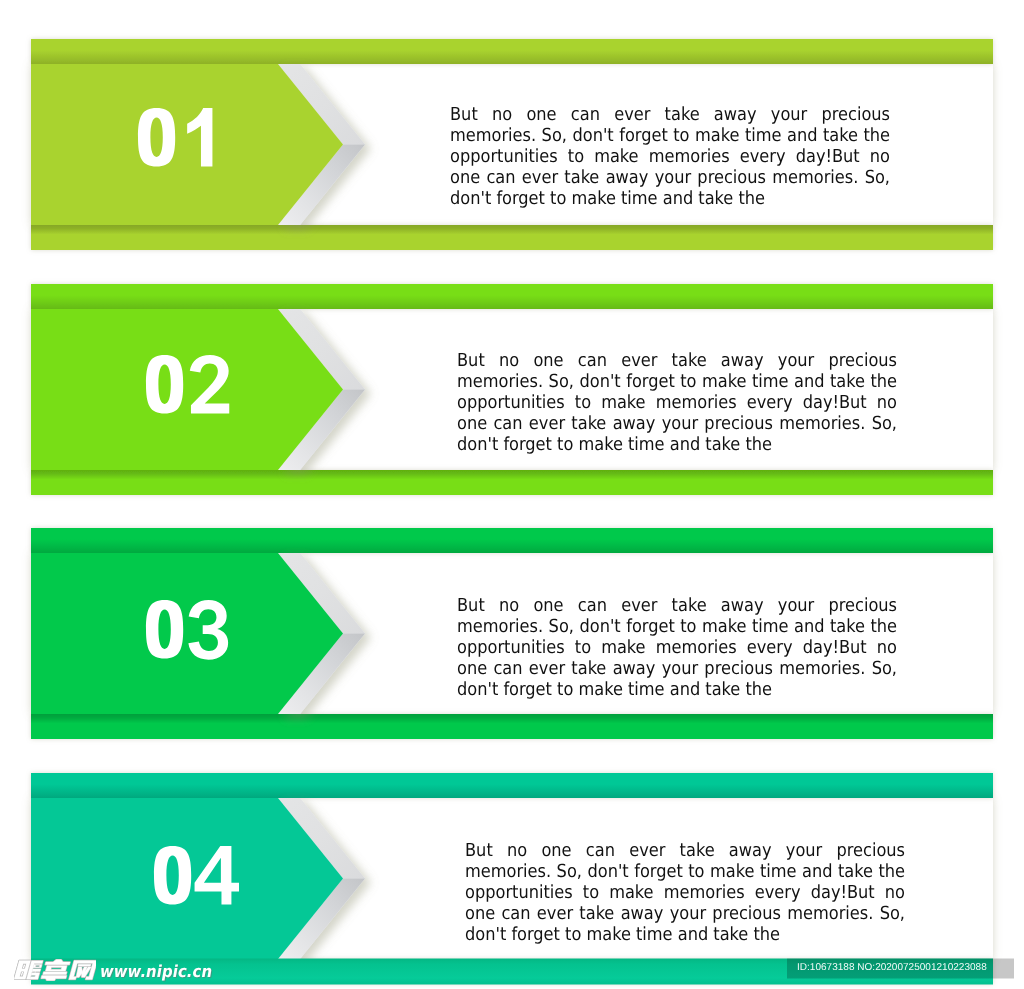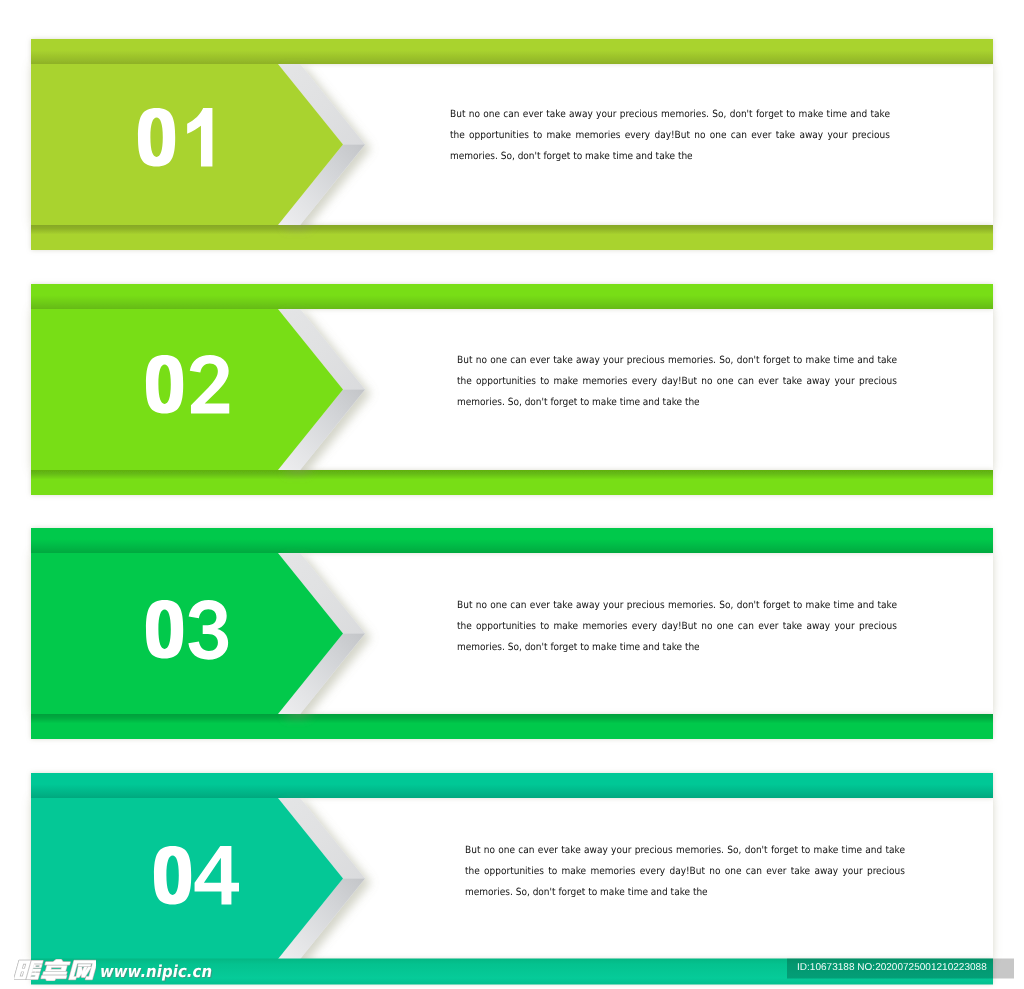--- a/index.html
+++ b/index.html
@@ -5,21 +5,21 @@
 <style>
   html,body{margin:0;padding:0;background:#ffffff;}
   body{width:1024px;height:989px;overflow:hidden;
        font-family:"Liberation Sans",sans-serif;position:relative;}
   #stage{position:absolute;left:0;top:0;width:1024px;height:989px;background:#fff;overflow:hidden;}
   *{-webkit-font-smoothing:antialiased;text-rendering:geometricPrecision;}
   .banner{position:absolute;left:0;width:1024px;height:211px;}
   .bsvg{position:absolute;left:0;top:-10px;}
   .desc{position:absolute;width:440px;transform:translateZ(0);}
   .desc p{margin:0;text-align:justify;
-          font-size:10px;line-height:21px;color:#111111;
+          font-size:18px;line-height:21px;color:#111111;
           font-family:"DejaVu Sans Condensed","DejaVu Sans",sans-serif;}
   .numsvg{position:absolute;}
   #footer{position:absolute;left:0;top:959px;width:1024px;height:26px;text-align:center;}
   #site{position:absolute;left:100px;top:3px;transform:translateZ(0);white-space:nowrap;font-family:"DejaVu Sans Condensed","DejaVu Sans",sans-serif;
         font-size:16.5px;font-weight:bold;font-style:italic;color:#ffffff;letter-spacing:0.1px;
         text-shadow:1px 1px 0 rgba(110,110,110,0.5);}
   #idtext{position:absolute;left:797px;top:3px;transform:translateZ(0);font-family:"Liberation Sans",sans-serif;
         font-size:10px;color:#f2fbf8;white-space:nowrap;letter-spacing:0.02px;}
 </style>
 </head>

